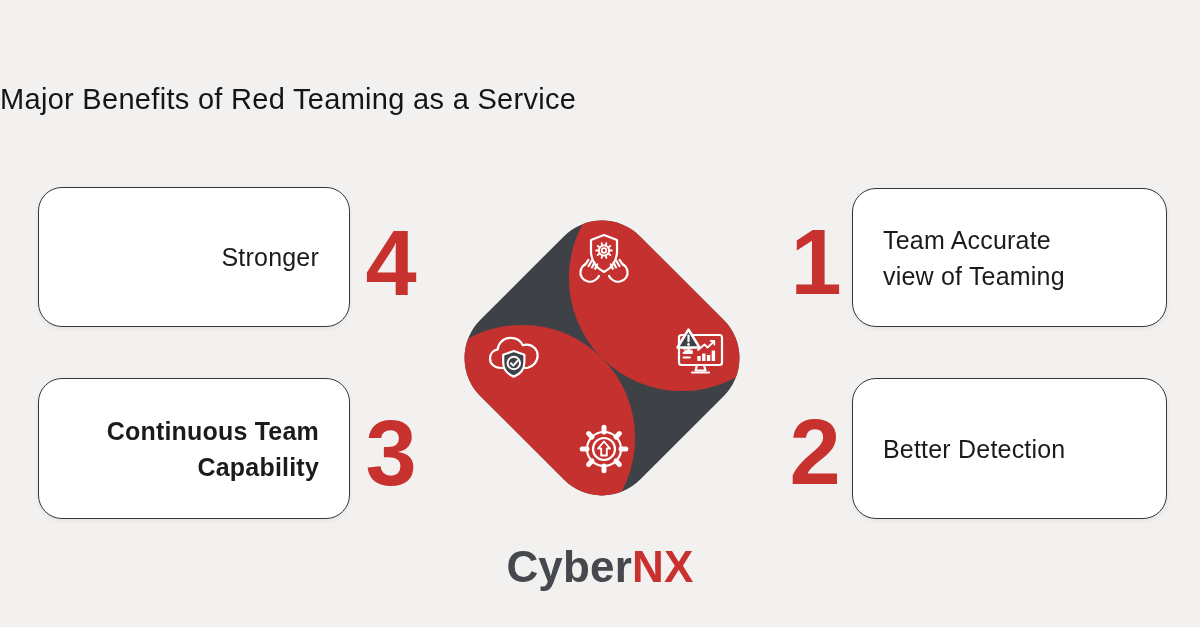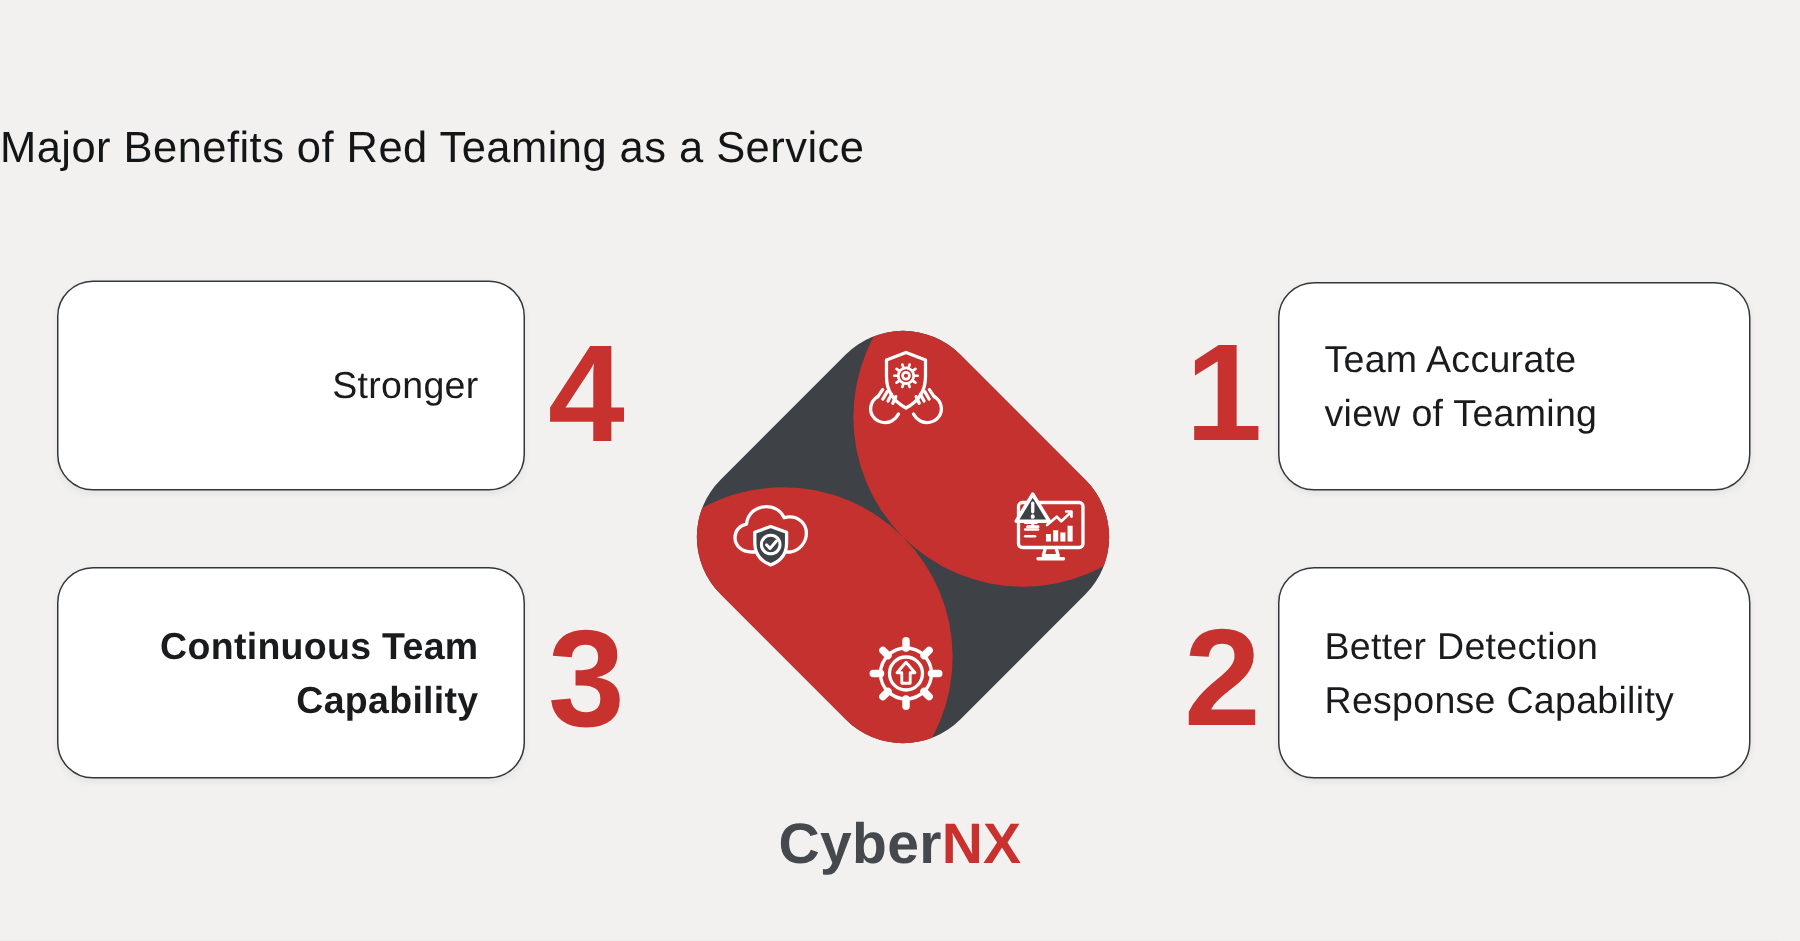--- a/index.html
+++ b/index.html
@@ -41,21 +41,21 @@
   }
   .diamond svg{display:block;width:100%;height:100%;}
   .petal-icon{position:absolute;}
   .petal-icon svg{display:block;}
   .icon-top{left:570px;top:228px;}
   .icon-left{left:484px;top:323px;}
   .icon-right{left:665px;top:322px;}
   .icon-bottom{left:571px;top:416px;}
   .logo{
     position:absolute;top:542px;left:50%;transform:translateX(-50%);
-    font-size:38px;font-weight:700;letter-spacing:.2px;white-space:nowrap;
+    font-size:44px;font-weight:700;letter-spacing:.2px;white-space:nowrap;
   }
   .logo .gray{color:#45484c;}
   .logo .red{color:#c8312e;}
 </style>
 </head>
 <body>
 
 <div class="canvas">
 
   <div class="title">Major Benefits of Red Teaming as a Service</div>
@@ -66,21 +66,20 @@
   <div class="card right-side card-1">
     <span>Team Accurate</span>
     <span>view of Teaming</span>
   </div>
   <div class="card left-side card-3">
     <span>Continuous Team</span>
     <span>Capability</span>
   </div>
   <div class="card right-side card-2">
     <span>Better Detection</span>
-    <span>Response Capability</span>
   </div>
 
   <div class="big-number num-4">4</div>
   <div class="big-number num-1">1</div>
   <div class="big-number num-3">3</div>
   <div class="big-number num-2">2</div>
 
   <div class="diamond">
     <svg viewBox="0 0 2 2" preserveAspectRatio="none">
       <path d="M1 1 A1 1 0 0 1 0 0 L2 0 A1 1 0 0 1 1 1 A1 1 0 0 1 2 2 L0 2 A1 1 0 0 1 1 1 Z" fill="#c5312e"></path>

